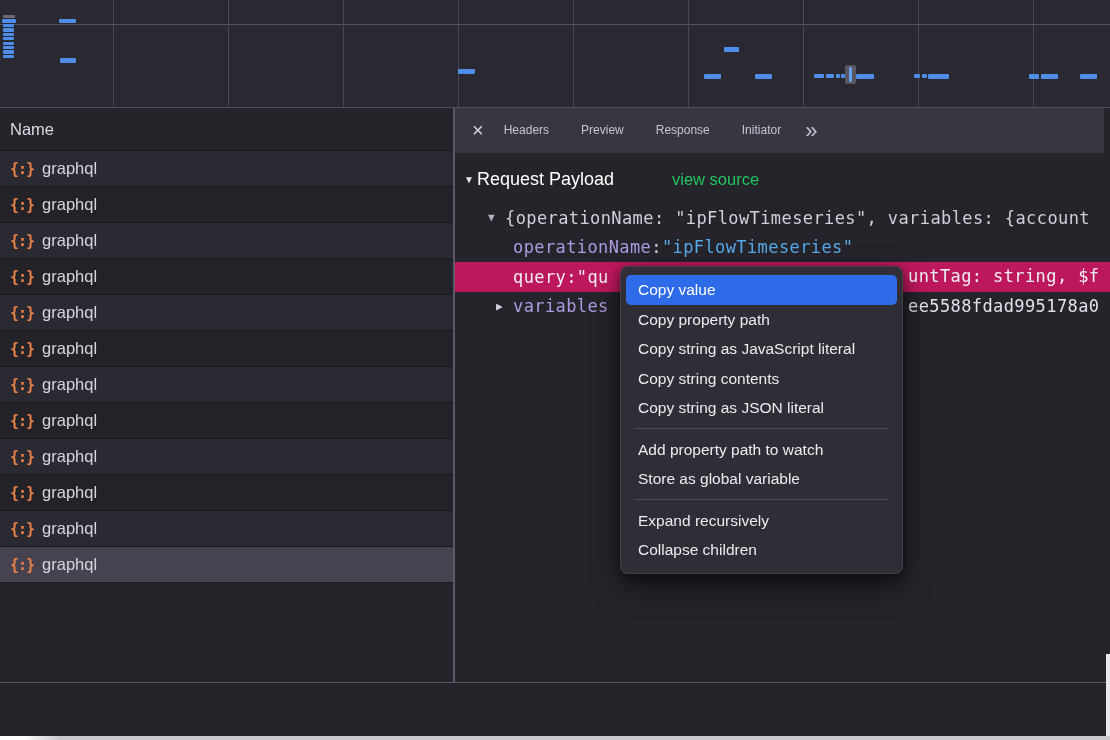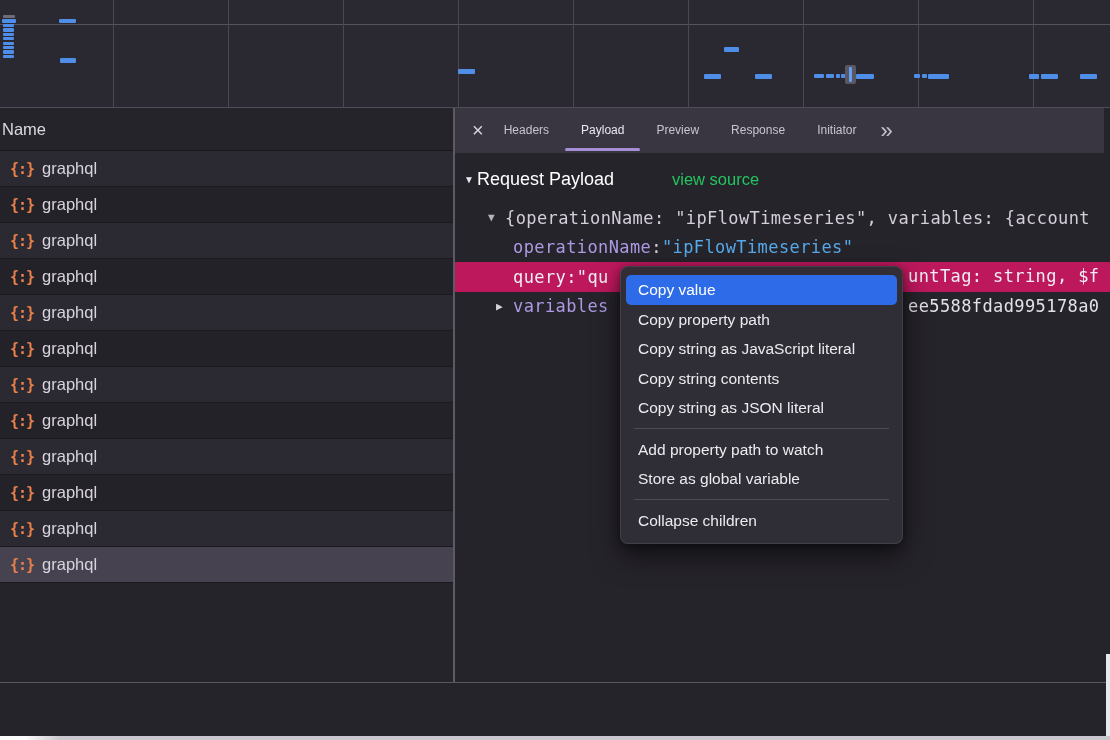--- a/index.html
+++ b/index.html
@@ -12,21 +12,21 @@
   .overview .gridline{position:absolute;top:0;bottom:0;width:1px;background:#4b4753;}
   .overview .lane-divider{position:absolute;left:0;right:0;top:24px;height:1px;background:#56525e;}
   .overview .bar{position:absolute;background:#4e8de8;border-radius:1px;}
   .overview .marker{position:absolute;background:#5a5662;border-radius:2px;}
   .overview .marker-tick{position:absolute;background:#63a1f0;border-radius:1px;}
 
   
   .main{position:absolute;top:108px;left:0;right:0;bottom:0;display:flex;}
   .left-panel{width:455px;flex:0 0 455px;position:relative;background:#26242b;
               border-right:2px solid #5d5965;box-sizing:border-box;}
-  .list-header{height:42px;line-height:42px;padding-left:2px;color:#dcd8e2;font-size:16.5px;
+  .list-header{height:42px;line-height:42px;padding-left:10px;color:#dcd8e2;font-size:16.5px;
                border-bottom:1px solid #19181d;}
   .req-row{height:35px;display:flex;align-items:center;border-bottom:1px solid #1b1a20;}
   .req-row:nth-child(odd){background:#2b2931;}
   .req-row:nth-child(even){background:#242229;}
   .req-row.selected{background:#474250;}
   .req-icon{color:#e8814a;font-family:"DejaVu Sans Mono",monospace;font-weight:bold;
             font-size:15px;margin:0 8px 0 10px;letter-spacing:-1px;}
   .req-label{color:#d8d4de;font-size:16.5px;}
 
   .right-panel{flex:1;position:relative;background:#26242b;overflow:hidden;}
@@ -181,21 +181,20 @@
             <span class="req-label">graphql</span>
           </div>
         </div>
     </div>
 
     <div class="right-panel">
       <div class="tabbar">
         <span class="close-x">×</span>
         <span id="tabs" style="display:flex;">
             <span class="tab">Headers</span>
-            <span class="tab active">Payload</span>
             <span class="tab">Preview</span>
             <span class="tab">Response</span>
             <span class="tab">Initiator</span>
           </span>
         <span class="more-tabs">»</span>
       </div>
 
       <div class="section-row">
         <span class="tri">▼</span>
         <span class="section-title">Request Payload</span>
@@ -234,16 +233,17 @@
   <div class="context-menu" id="context-menu">
       <div class="menu-item highlighted">Copy value</div>
       <div class="menu-item">Copy property path</div>
       <div class="menu-item">Copy string as JavaScript literal</div>
       <div class="menu-item">Copy string contents</div>
       <div class="menu-item">Copy string as JSON literal</div>
       <div class="menu-sep"></div>
       <div class="menu-item">Add property path to watch</div>
       <div class="menu-item">Store as global variable</div>
       <div class="menu-sep"></div>
+      <div class="menu-item">Expand recursively</div>
       <div class="menu-item">Collapse children</div>
     </div>
 
 </div>
 
 </body></html>

